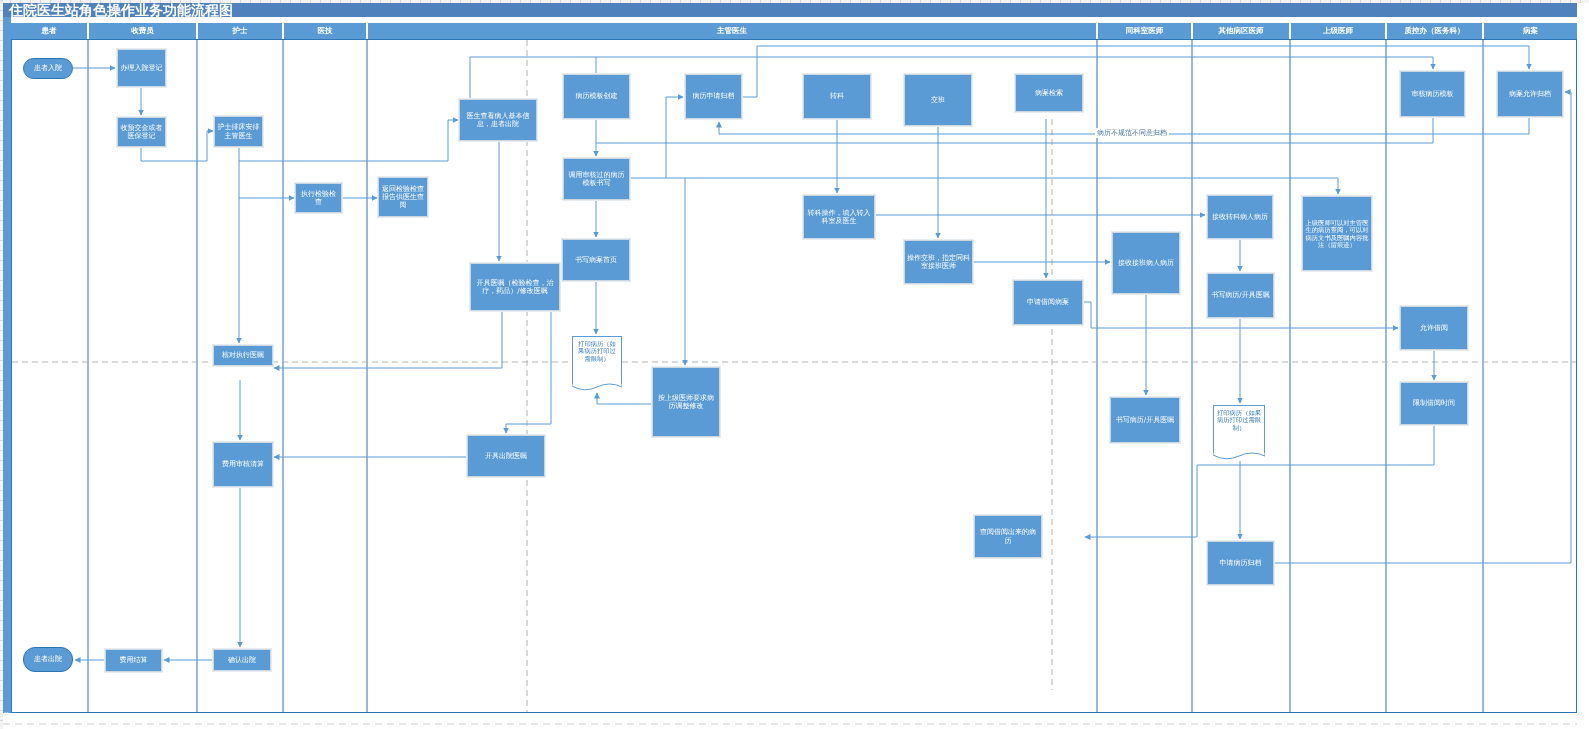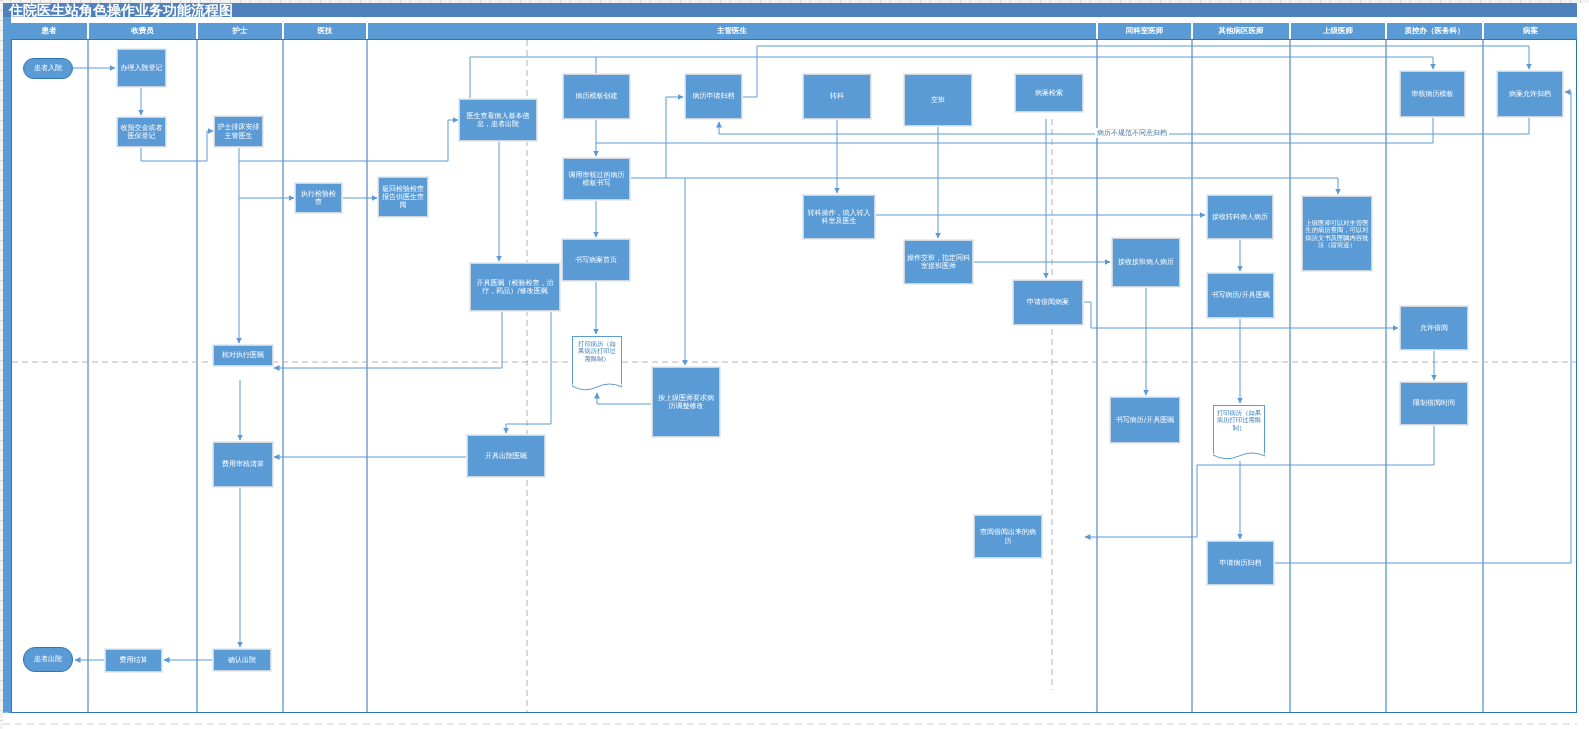--- a/index.html
+++ b/index.html
@@ -213,21 +213,21 @@
 <div class="node" style="left:470px;top:263px;width:90px;height:48px">
     <span>开具医嘱（检验检查，治疗，药品）/修改医嘱</span>
   </div>
 <div class="node" style="left:467px;top:435px;width:78px;height:42px">
     <span>开具出院医嘱</span>
   </div>
 <div class="node" style="left:974px;top:515px;width:68px;height:43px">
     <span>查阅借阅出来的病历</span>
   </div>
 
-<div class="node" style="left:1112px;top:238px;width:68px;height:49px">
+<div class="node" style="left:1112px;top:232px;width:68px;height:62px">
     <span>接收接班病人病历</span>
   </div>
 <div class="node" style="left:1110px;top:397px;width:70px;height:46px">
     <span>书写病历/开具医嘱</span>
   </div>
 
 <div class="node" style="left:1207px;top:195px;width:66px;height:44px">
     <span>接收转科病人病历</span>
   </div>
 <div class="node" style="left:1207px;top:273px;width:67px;height:45px">

